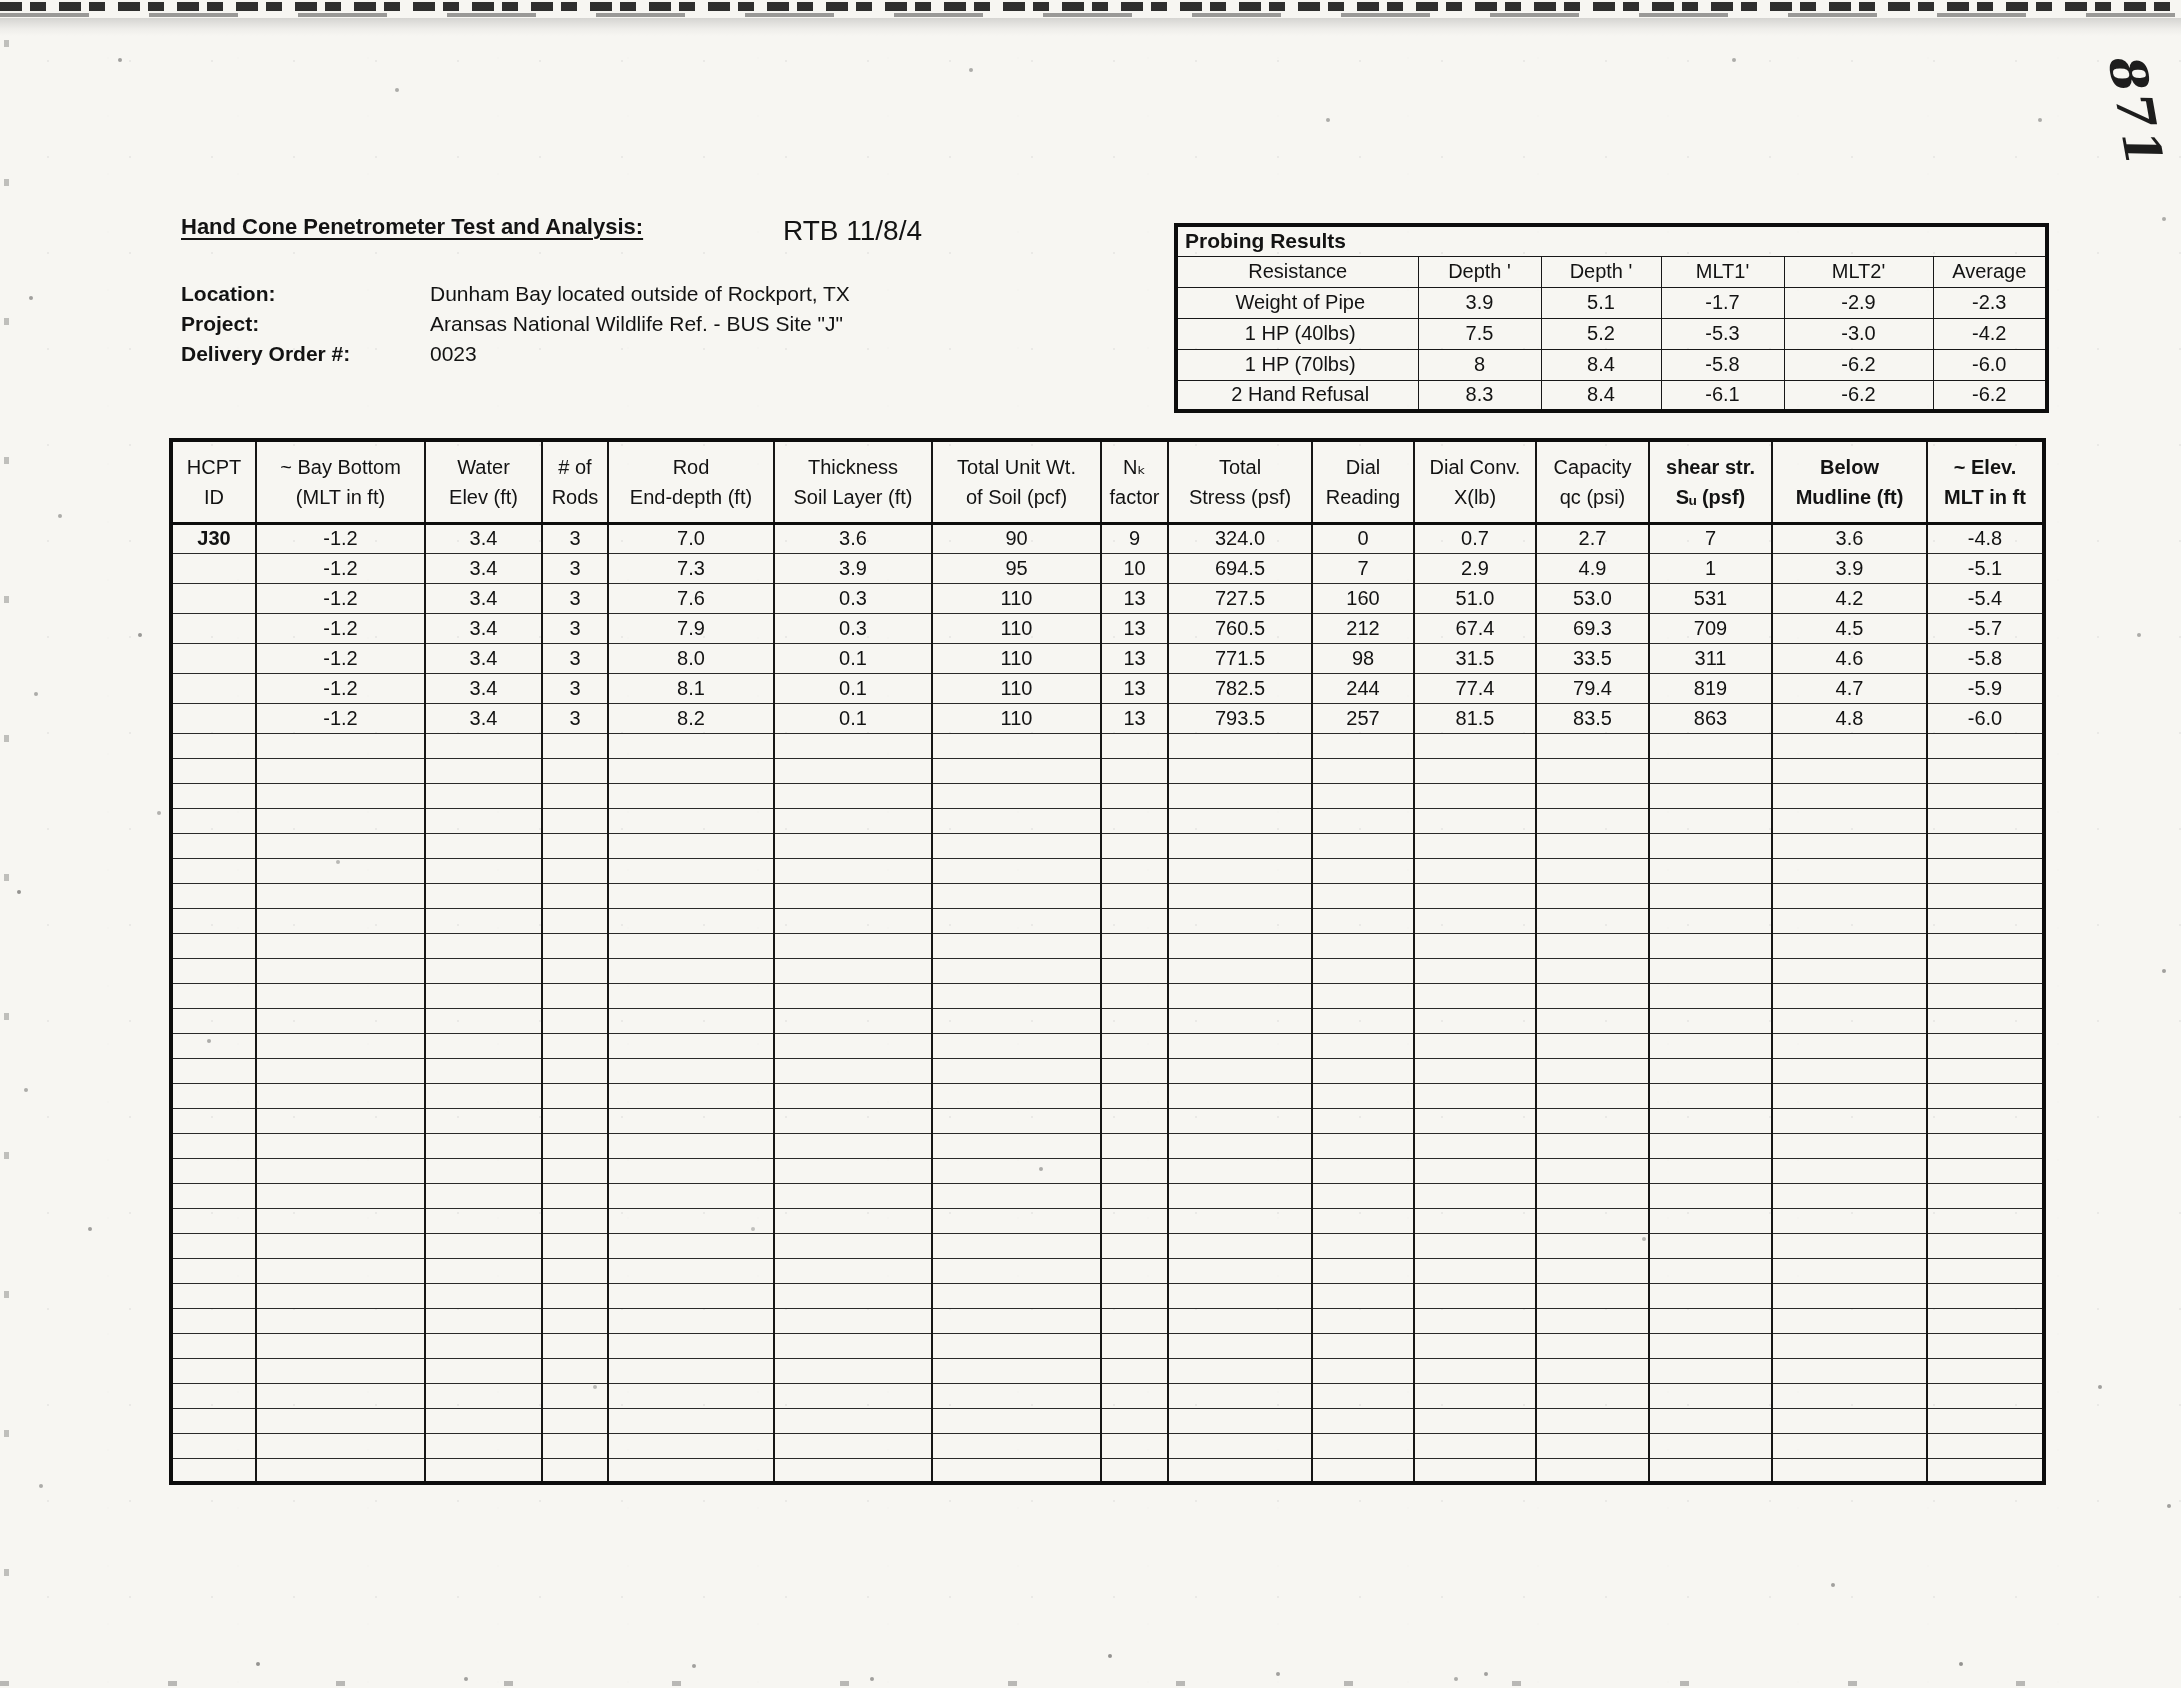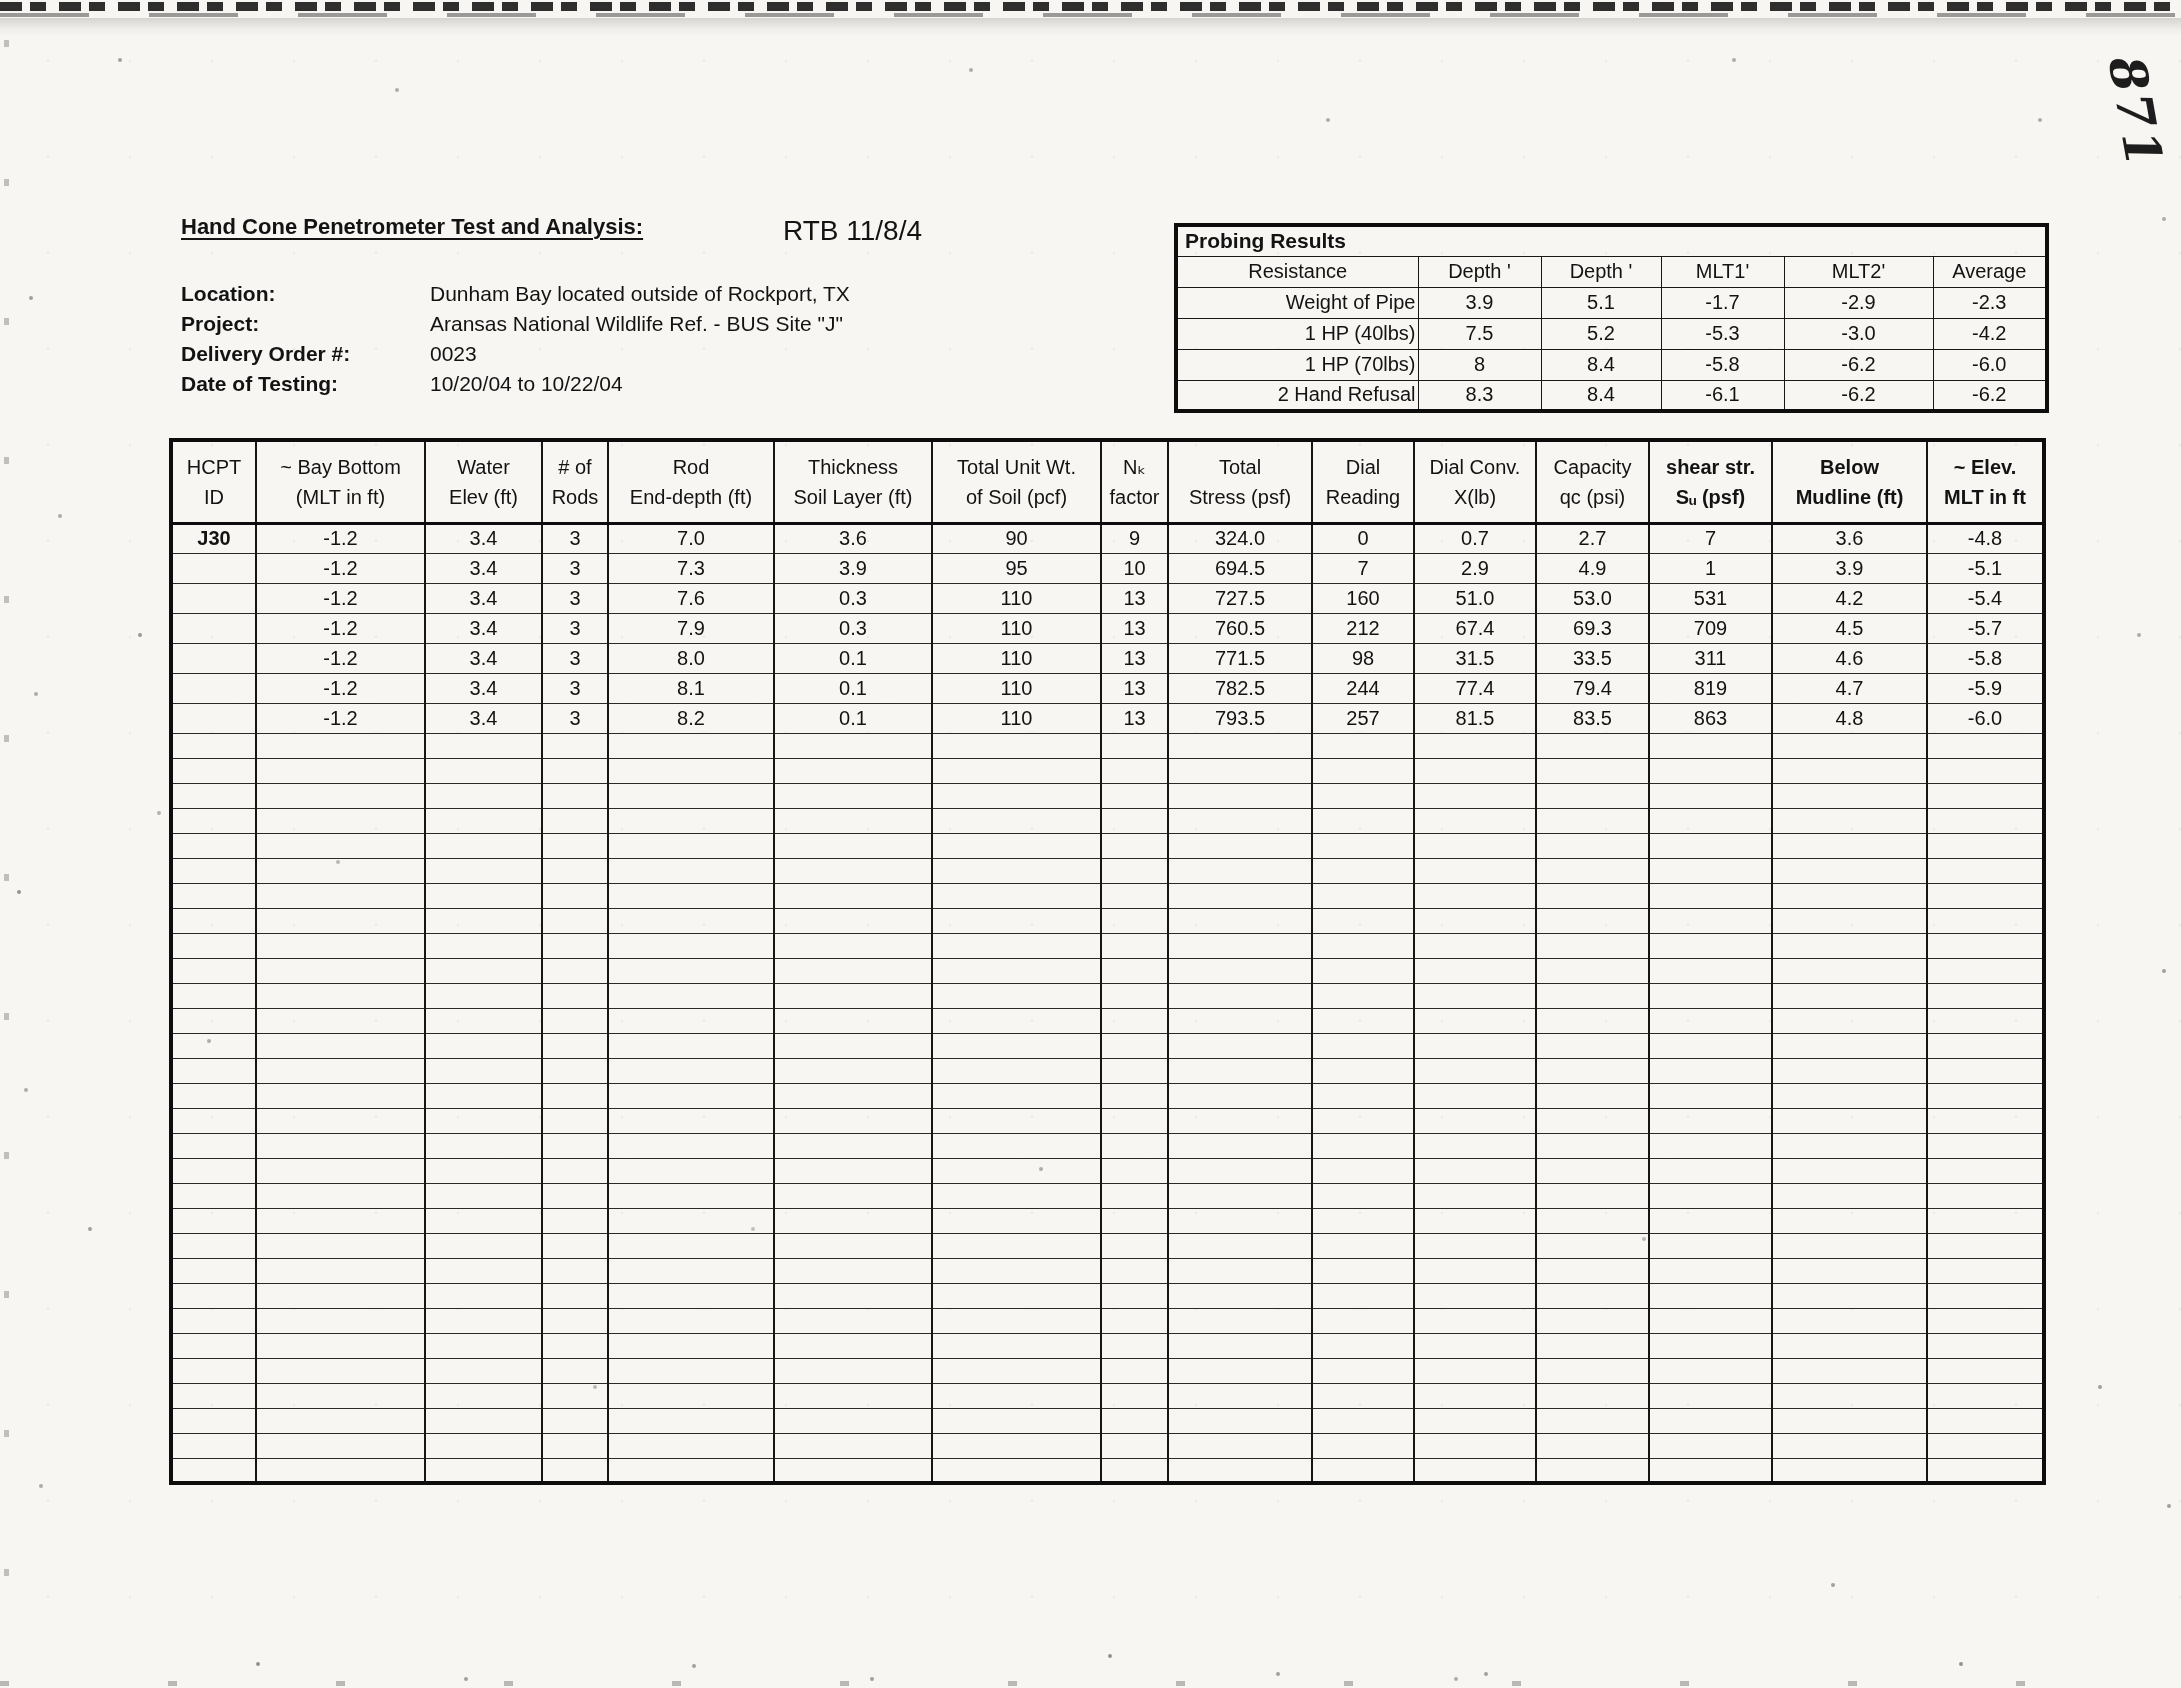--- a/index.html
+++ b/index.html
@@ -80,21 +80,21 @@
   .probing-table{
     position:absolute; left:1174px; top:223px; width:870px;
     border-collapse:collapse; table-layout:fixed; border:4px solid #0d0d0d;
     font-size:20px;
   }
   .probing-table th,.probing-table td{
     border:1.8px solid #181818; height:31px; text-align:center;
     white-space:nowrap; overflow:hidden; font-weight:normal; padding:0 2px;
   }
   .probing-table .probing-title{ font-weight:bold; text-align:left; padding-left:7px; font-size:21px; }
-  .probing-table td:first-child{ text-align:right; padding-left:7px; }
+  .probing-table td:first-child{ text-align:center; padding-left:7px; }
 
   
   .main-table{
     position:absolute; left:169px; top:438px; width:1875px;
     border-collapse:collapse; table-layout:fixed; border:4px solid #0d0d0d;
     font-size:20px;
   }
   .main-table th,.main-table td{
     border-left:2.2px solid #161616; border-right:2.2px solid #161616;
     border-top:1.4px solid #2a2a2a; border-bottom:1.4px solid #2a2a2a;
@@ -123,21 +123,20 @@
 
 <div class="handwritten">871</div>
 
 <div class="doc-title">Hand Cone Penetrometer Test and Analysis:</div>
 <div class="doc-ref">RTB 11/8/4</div>
 
 <div class="project-info">
     <div class="info-line"><span class="info-label">Location:</span><span class="info-value">Dunham Bay located outside of Rockport, TX</span></div>
     <div class="info-line"><span class="info-label">Project:</span><span class="info-value">Aransas National Wildlife Ref. - BUS Site "J"</span></div>
     <div class="info-line"><span class="info-label">Delivery Order #:</span><span class="info-value">0023</span></div>
-    <div class="info-line"><span class="info-label">Date of Testing:</span><span class="info-value">10/20/04 to 10/22/04</span></div>
   </div>
 
 <table class="probing-table">
   <colgroup>
     <col style="width:242px">
       <col style="width:123px">
       <col style="width:120px">
     <col style="width:123px">
       <col style="width:149px">
       <col style="width:114px">

